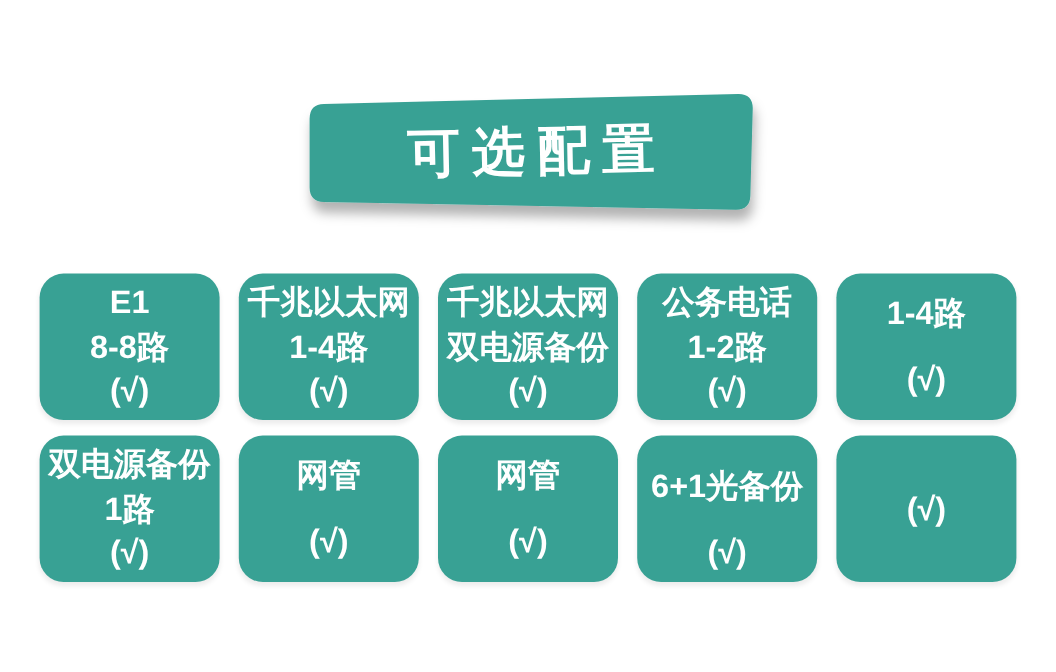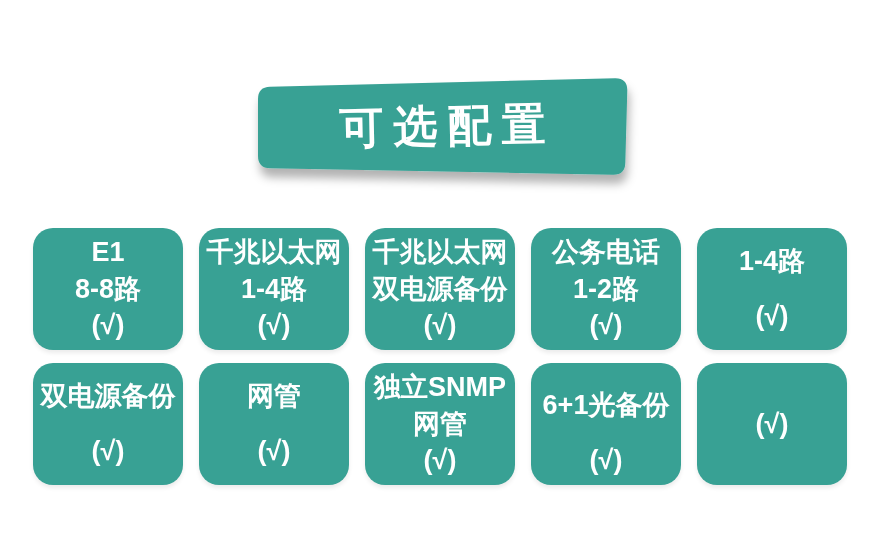--- a/index.html
+++ b/index.html
@@ -99,28 +99,28 @@
         <div class="card-line">公务电话</div>
         <div class="card-line">1-2路</div>
         <div class="card-line">(√)</div>
       </div>
       <div class="card">
         <div class="card-line">1-4路</div>
         <div class="card-line">(√)</div>
       </div>
       <div class="card">
         <div class="card-line">双电源备份</div>
+        <div class="card-line">1路</div>
         <div class="card-line">(√)</div>
       </div>
       <div class="card">
         <div class="card-line">网管</div>
         <div class="card-line">(√)</div>
       </div>
       <div class="card">
-        <div class="card-line">独立SNMP</div>
         <div class="card-line">网管</div>
         <div class="card-line">(√)</div>
       </div>
       <div class="card">
         <div class="card-line tall">6+1光备份</div>
         <div class="card-line">(√)</div>
       </div>
       <div class="card">
         <div class="card-line">(√)</div>
       </div>

